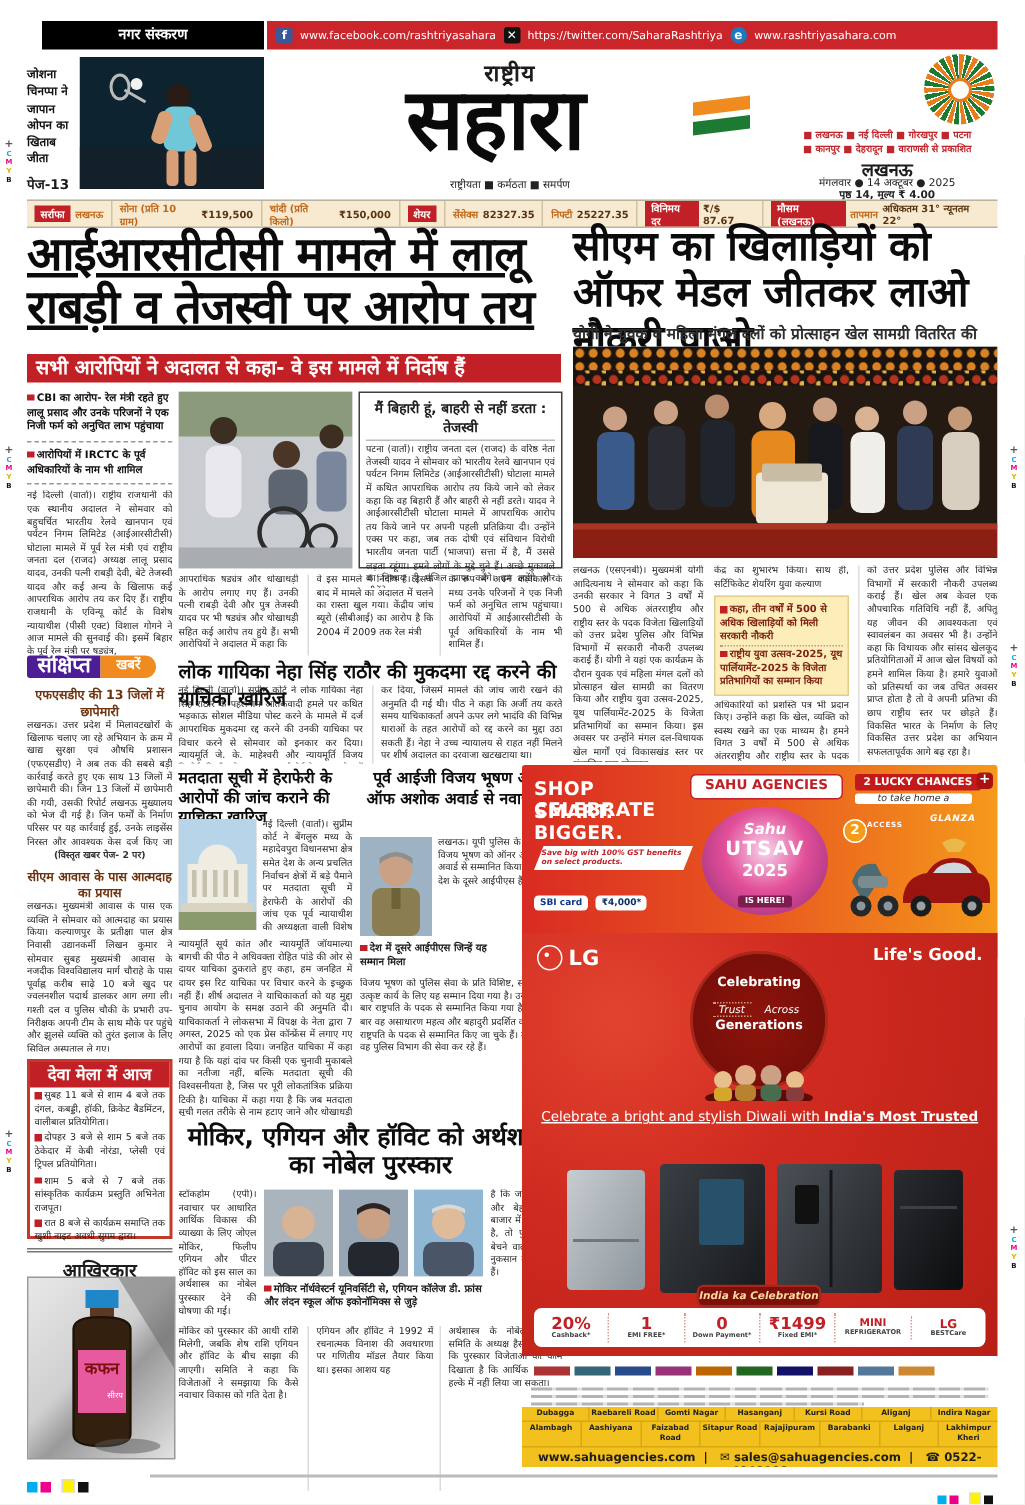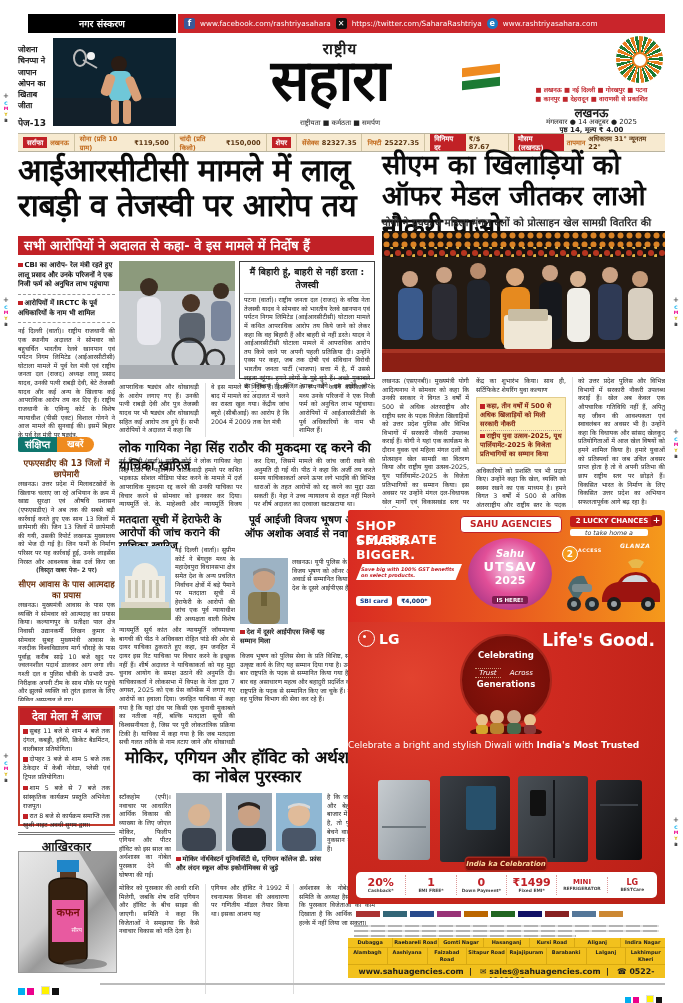--- a/index.html
+++ b/index.html
@@ -26,35 +26,35 @@
   .dateline{font-size:7px;text-align:center;color:#222;}
   .burst{border-radius:50%;background:repeating-conic-gradient(#e87d1e 0 9deg,#ffffff 9deg 12deg,#1c7a33 12deg 21deg,#ffffff 21deg 24deg);}
   .burst i{position:absolute;left:50%;top:50%;width:16px;height:16px;margin:-8px;background:#fff;border-radius:50%;border:2px solid #e87d1e;box-sizing:border-box;}
   
   .ticker{background:#f7ead0;border-top:1px solid #b9b39f;border-bottom:1px solid #b9b39f;display:flex;align-items:center;font-size:6.6px;overflow:hidden;}
   .tseg{display:flex;align-items:center;gap:3px;padding:0 5px;border-right:1px solid #cfc3a2;height:100%;}
   .tchip{background:#c12126;color:#fff;font-weight:bold;padding:1px 4px;font-size:6.8px;}
   .tlab{color:#c1681a;font-weight:bold;}
   .tval{color:#5a3410;font-weight:bold;}
   
-  .h-lead{font-size:31px;font-weight:900;line-height:1.14;letter-spacing:-0.5px;color:#0b0b0b;}
+  .h-lead{font-size:31px;font-weight:900;line-height:1.14;letter-spacing:-0.5px;color:#0b0b0b;text-decoration:underline;}
   .redstrip{background:#c12126;color:#fff;font-weight:bold;font-size:13px;line-height:19px;padding-left:6px;}
   .h-cm{font-size:27px;font-weight:900;line-height:1.16;color:#0b0b0b;}
   .sub-cm{font-size:10.3px;font-weight:bold;color:#2e2e2e;}
   .bullets{font-size:6.9px;font-weight:bold;line-height:1.4;color:#111;}
   .dashline{border-top:1px dashed #999;margin:4px 0;}
   .tjbox{border:1px solid #404040;padding:3px 4px;box-sizing:border-box;background:#fff;}
   .tjtitle{font-size:9.2px;font-weight:900;text-align:center;border-bottom:1px solid #bbb;padding-bottom:2px;margin-bottom:2px;}
   .ybox{background:#fdeeb9;border:1px solid #e3cd8d;padding:3px 3px;box-sizing:border-box;margin:3px 0;}
   .ybox .yi{font-size:6.6px;font-weight:bold;color:#7d2113;line-height:1.35;text-align:left;padding:1px 0;}
   .ybox .yi + .yi{border-top:1px dotted #b99;}
   .h-mid{font-weight:900;color:#0d0d0d;}
   
   .brief-head{display:flex;height:15px;}
-  .brief-head .p1{background:#0f766e;color:#fff;font-weight:bold;font-size:10px;line-height:15px;padding:0 7px;border-radius:2px 0 0 2px;text-align:right;}
+  .brief-head .p1{background:#4c1d95;color:#fff;font-weight:bold;font-size:14px;line-height:15px;padding:0 7px;border-radius:2px 0 0 2px;text-align:right;}
   .brief-head .p2{background:#ef8b1f;color:#fff;font-weight:bold;font-size:9px;line-height:15px;padding:0 10px;border-radius:0 8px 8px 0;}
   .btitle{font-size:8.4px;font-weight:900;color:#6e3410;text-align:center;line-height:1.25;}
   .bref{font-size:6.2px;font-weight:bold;text-align:center;color:#333;}
   .melabox{border:2px solid #c33a2c;box-sizing:border-box;background:#fff;}
   .melahead{background:#c12126;color:#fff;font-weight:900;font-size:11px;text-align:center;line-height:17px;}
   .melaitem{font-size:6.3px;line-height:1.4;text-align:justify;padding:2px 3px 0 3px;}
   .cartoon-title{font-size:12.5px;font-weight:900;text-align:center;border-top:3px double #777;padding-top:3px;}
   .cartoonbox{border:1px solid #999;background:linear-gradient(135deg,#e8e8e8 0%,#cfcfcf 45%,#9a9a9a 60%,#e2e2e2 100%);overflow:hidden;}
   .cmyk-sq{width:7px;height:7px;display:inline-block;margin-right:2px;}
   
@@ -65,25 +65,25 @@
   .gstchip{background:#fff;color:#c12126;font-size:5px;font-style:italic;font-weight:bold;padding:2px 5px;clip-path:polygon(6% 0,100% 0,94% 100%,0 100%);}
   .wchip{background:#fff;border-radius:3px;font-size:6px;font-weight:900;color:#123a8c;padding:1.5px 4px;display:inline-block;}
   .sahu-brand{background:#fff;border:1.5px solid #c12126;border-radius:4px;color:#c12126;font-weight:900;font-size:9px;text-align:center;line-height:15px;}
   .utsav{border-radius:50%;background:radial-gradient(circle at 50% 40%,#f7d4ec 0%,#e24f98 45%,#8e2b7d 100%);text-align:center;color:#fff;}
   .lucky{background:#c21a1a;color:#fff;font-weight:900;font-size:7px;text-align:center;line-height:1.25;border-radius:2px;padding:1px 3px;}
   .takehome{background:#fff;color:#333;font-style:italic;font-size:6.3px;text-align:center;border-radius:2px;}
   .lg-ad{background:radial-gradient(circle at 20% 20%,#e2432f 0%,#cf2a20 40%,#b81f16 100%);overflow:hidden;}
   .lg-logo{display:flex;align-items:center;gap:4px;color:#fff;font-weight:900;font-size:14px;}
   .lg-face{width:15px;height:15px;border:1.6px solid #fff;border-radius:50%;position:relative;}
   .lg-face:after{content:"";position:absolute;left:4px;top:4px;width:3px;height:3px;background:#fff;border-radius:50%;}
-  .lifes{color:#fff;font-weight:900;font-size:17px;}
+  .lifes{color:#fff;font-weight:900;font-size:11px;}
   .lgbadge{border-radius:50%;background:radial-gradient(#8e140c,#6e0d07);color:#fff;text-align:center;border:2px solid #a8271c;box-sizing:border-box;}
   .lgbadge .l1{font-size:8.5px;font-weight:900;}
   .lgbadge .l2{font-size:7px;font-style:italic;border-top:1px dotted #c97;border-bottom:1px dotted #c97;display:inline-block;padding:0 4px;}
-  .trusted{color:#fff;font-size:9px;text-align:left;}
+  .trusted{color:#fff;font-size:9px;text-align:center;text-decoration:underline;}
   .brandline{color:#fff;font-weight:900;font-size:10.5px;text-align:center;border:1.5px solid #fff;border-left:none;border-right:none;display:inline-block;padding:1px 8px;}
   .fridge{position:absolute;border-radius:3px;}
   .ribbon{background:#7c100a;color:#ffd9a0;font-size:7px;font-style:italic;font-weight:bold;text-align:center;border-radius:3px;line-height:12px;box-shadow:0 0 0 1.5px #a8271c;}
   .offers{background:#fff;border-radius:5px;display:flex;align-items:center;}
   .ocell{flex:1;text-align:center;border-right:1.5px dotted #d99;padding:2px 1px;}
   .ocell:last-child{border-right:none;}
   .obig{font-size:11px;font-weight:900;color:#c12126;line-height:1;}
   .osmall{font-size:4.4px;font-weight:bold;color:#444;}
   .fineline{height:2.5px;background:repeating-linear-gradient(90deg,#9a9a9a 0 14px,#d5d5d5 14px 17px);margin:2.5px 6px;opacity:.75;}
   .ystrip{background:#f2c11d;overflow:hidden;}

